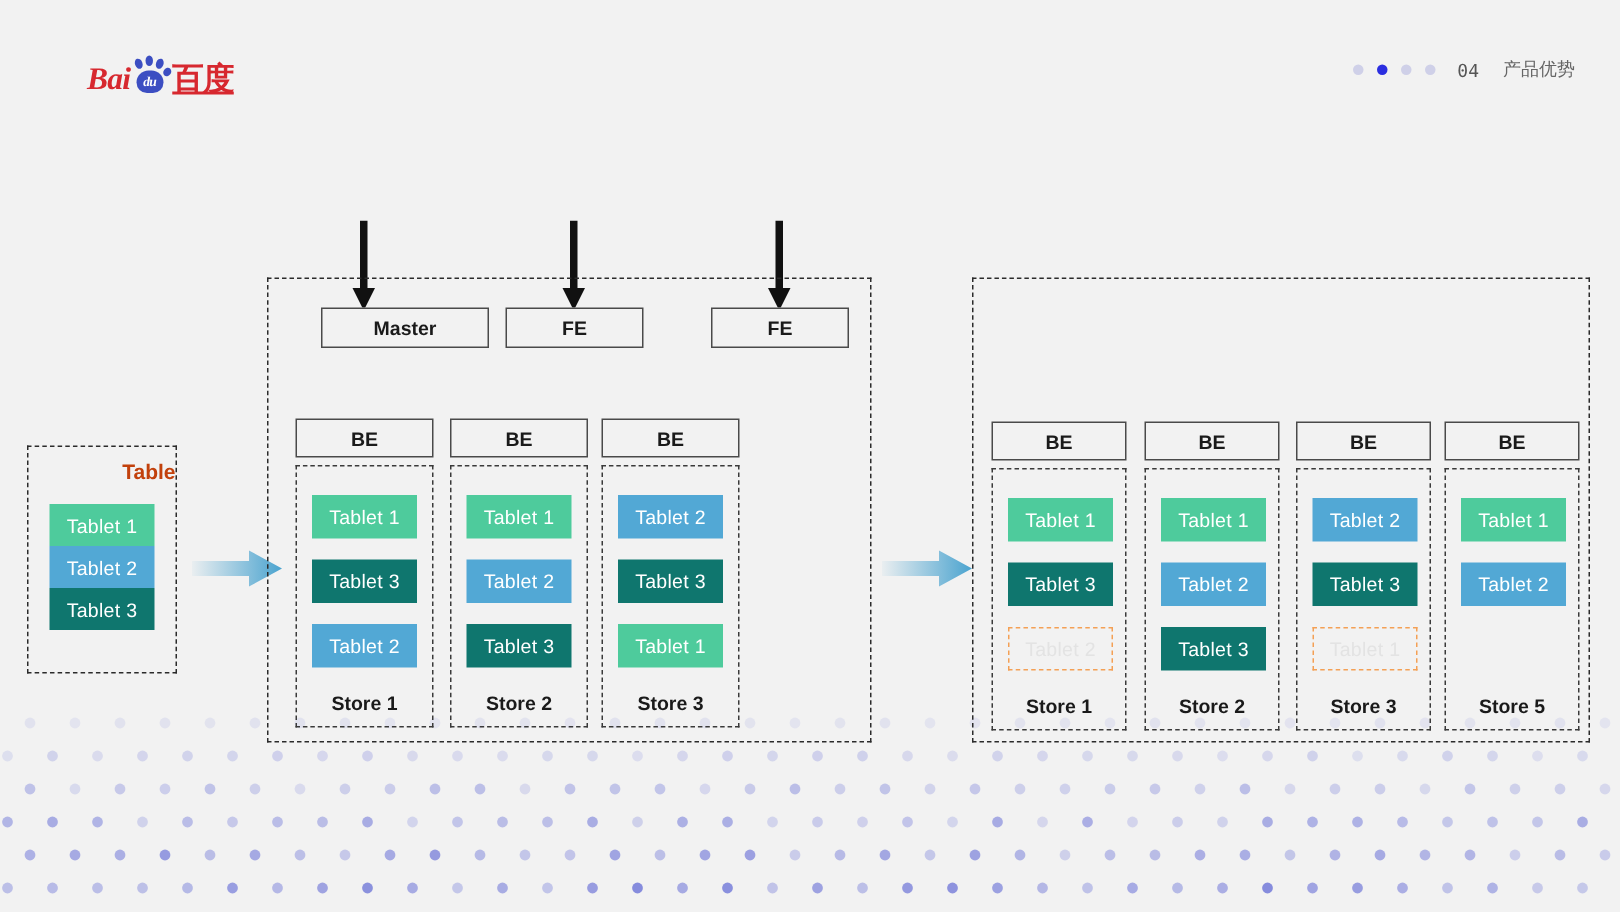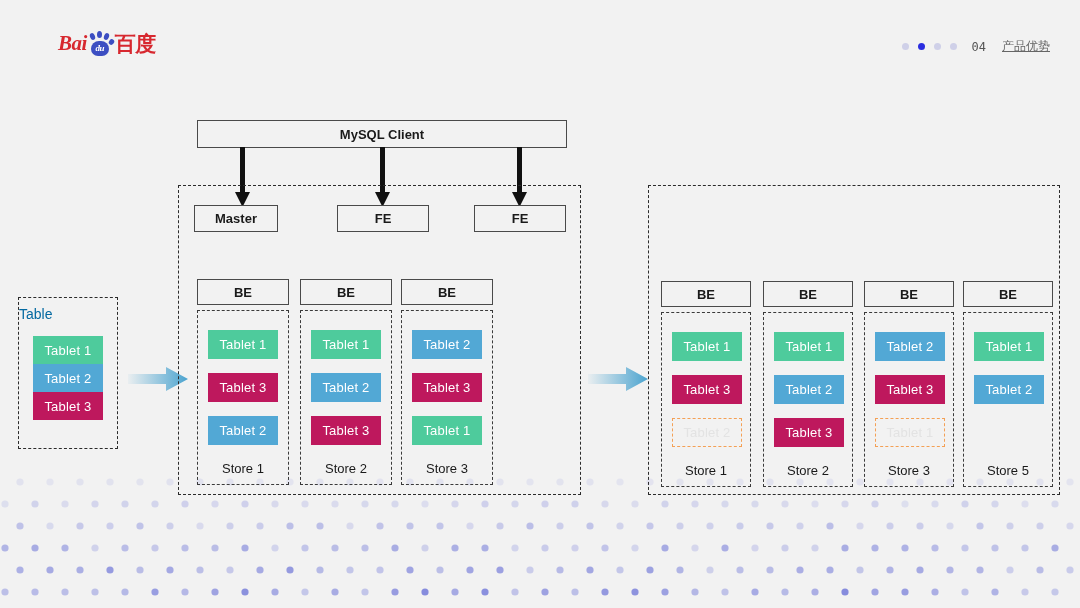--- a/index.html
+++ b/index.html
@@ -33,21 +33,21 @@
     width: 1080px;
     height: 92px;
     z-index: 5;
   }
   #baidu-logo {
     position: absolute;
     left: 58px;
     top: 33px;
     height: 30px;
     display: flex;
-    align-items: flex-start;
+    align-items: flex-end;
     font-weight: bold;
     letter-spacing: -0.5px;
   }
   .logo-bai {
     font-size: 21px;
     color: #d7282f;
     font-family: "Liberation Serif", "DejaVu Serif", serif;
     font-weight: bold;
     font-style: italic;
     line-height: 1;
@@ -80,20 +80,21 @@
     font-weight: bold;
     text-align: center;
     line-height: 15px;
   }
   .logo-cn {
     font-size: 21px;
     color: #d7282f;
     font-weight: bold;
     line-height: 1;
     margin-left: 1px;
+    text-decoration: underline;
   }
 
   #page-title {
     position: absolute;
     left: 0;
     top: 27px;
     width: 1080px;
     text-align: center;
     font-size: 25px;
     font-weight: bold;
@@ -121,21 +122,20 @@
   #nav-number {
     margin-left: 6px;
     font-size: 12px;
     color: #555555;
     font-family: "DejaVu Sans Mono", monospace;
   }
   #nav-label {
     margin-left: 7px;
     font-size: 12px;
     color: #666666;
-    text-decoration: underline;
   }
 
   
   #diagram {
     position: absolute;
     left: 0; top: 0;
     width: 1080px;
     height: 608px;
     z-index: 3;
   }
@@ -166,38 +166,38 @@
     border: 1.6px dashed #3a3a3a;
     background: transparent;
   }
   .store-label {
     position: absolute;
     left: 0;
     bottom: 8px;
     width: 100%;
     text-align: center;
     font-size: 13px;
-    font-weight: normal;
+    font-weight: bold;
     color: #1a1a1a;
   }
 
   .tablet {
     position: absolute;
     box-sizing: border-box;
     height: 29px;
     display: flex;
     align-items: center;
     justify-content: center;
     color: #ffffff;
     font-size: 13px;
     letter-spacing: 0.2px;
   }
   .tablet.green  { background: #4ecb9c; }
   .tablet.blue   { background: #52a8d5; }
-  .tablet.orange { background: #be185d; text-align: right; }
+  .tablet.orange { background: #0f766e; text-align: right; }
   .tablet.ghost  {
     background: transparent;
     border: 1.6px dashed #f4a055;
     color: #e3e3e3;
   }
 
   
   .tablet.stacked { height: 28px; }
 
   #table-region {
@@ -206,24 +206,24 @@
     top: 297px;
     width: 100px;
     height: 152px;
     box-sizing: border-box;
     border: 1.8px dashed #2b2b2b;
   }
   #table-title {
     position: absolute;
     left: 0; top: 8px;
     width: 100%;
-    text-align: left;
+    text-align: right;
     font-size: 14px;
-    font-weight: normal;
-    color: #0369a1;
+    font-weight: bold;
+    color: #c2410c;
   }
 
   .arrow-svg { position: absolute; }
 </style>
 </head>
 <body>
 
 <svg id="dot-field" viewBox="0 0 1080 130">
     <circle cx="-10" cy="4" r="3.6" fill="#6f76d8" opacity="0.115"></circle>
     <circle cx="20" cy="4" r="3.6" fill="#6f76d8" opacity="0.123"></circle>
@@ -498,36 +498,35 @@
   <svg class="arrow-svg" style="left:588px; top:365px;" width="62" height="28" viewBox="0 0 62 28">
     <defs>
       <linearGradient id="agrad2" x1="0" y1="0" x2="1" y2="0">
         <stop offset="0%" stop-color="#4aa3cf" stop-opacity="0.05"></stop>
         <stop offset="100%" stop-color="#4aa3cf" stop-opacity="1"></stop>
       </linearGradient>
     </defs>
     <path d="M0,9 L38,9 L38,2 L60,14 L38,26 L38,19 L0,19 Z" fill="url(#agrad2)"></path>
   </svg>
 
-  <div class="box" style="left:197px; top:120px; width:370px; height:28px;">MySQL Client</div>
 
   <svg style="position:absolute; left:190px; top:147px;" width="400" height="62" viewBox="0 0 400 62">
     <g fill="#111111">
       <rect x="50" y="0" width="5" height="47"></rect>
       <path d="M45,45 L60,45 L52.5,60 Z"></path>
       <rect x="190" y="0" width="5" height="47"></rect>
       <path d="M185,45 L200,45 L192.5,60 Z"></path>
       <rect x="327" y="0" width="5" height="47"></rect>
       <path d="M322,45 L337,45 L329.5,60 Z"></path>
     </g>
   </svg>
 
   <div class="dashed-region" style="left:178px; top:185px; width:403px; height:310px;"></div>
   <div id="cluster-before-nodes">
-      <div class="box" style="left: 194px; top: 205px; width: 84px; height: 27px;">Master</div>
+      <div class="box" style="left: 214px; top: 205px; width: 112px; height: 27px;">Master</div>
       <div class="box" style="left: 337px; top: 205px; width: 92px; height: 27px;">FE</div>
       <div class="box" style="left: 474px; top: 205px; width: 92px; height: 27px;">FE</div>
     </div>
   <div id="cluster-before-backends">
       <div class="box" style="left: 197px; top: 279px; width: 92px; height: 26px;">BE</div>
       <div class="box" style="left: 300px; top: 279px; width: 92px; height: 26px;">BE</div>
       <div class="box" style="left: 401px; top: 279px; width: 92px; height: 26px;">BE</div>
     </div>
   <div id="cluster-before-stores">
       <div class="store-box" style="left: 197px; top: 310px; width: 92px; height: 175px;">

